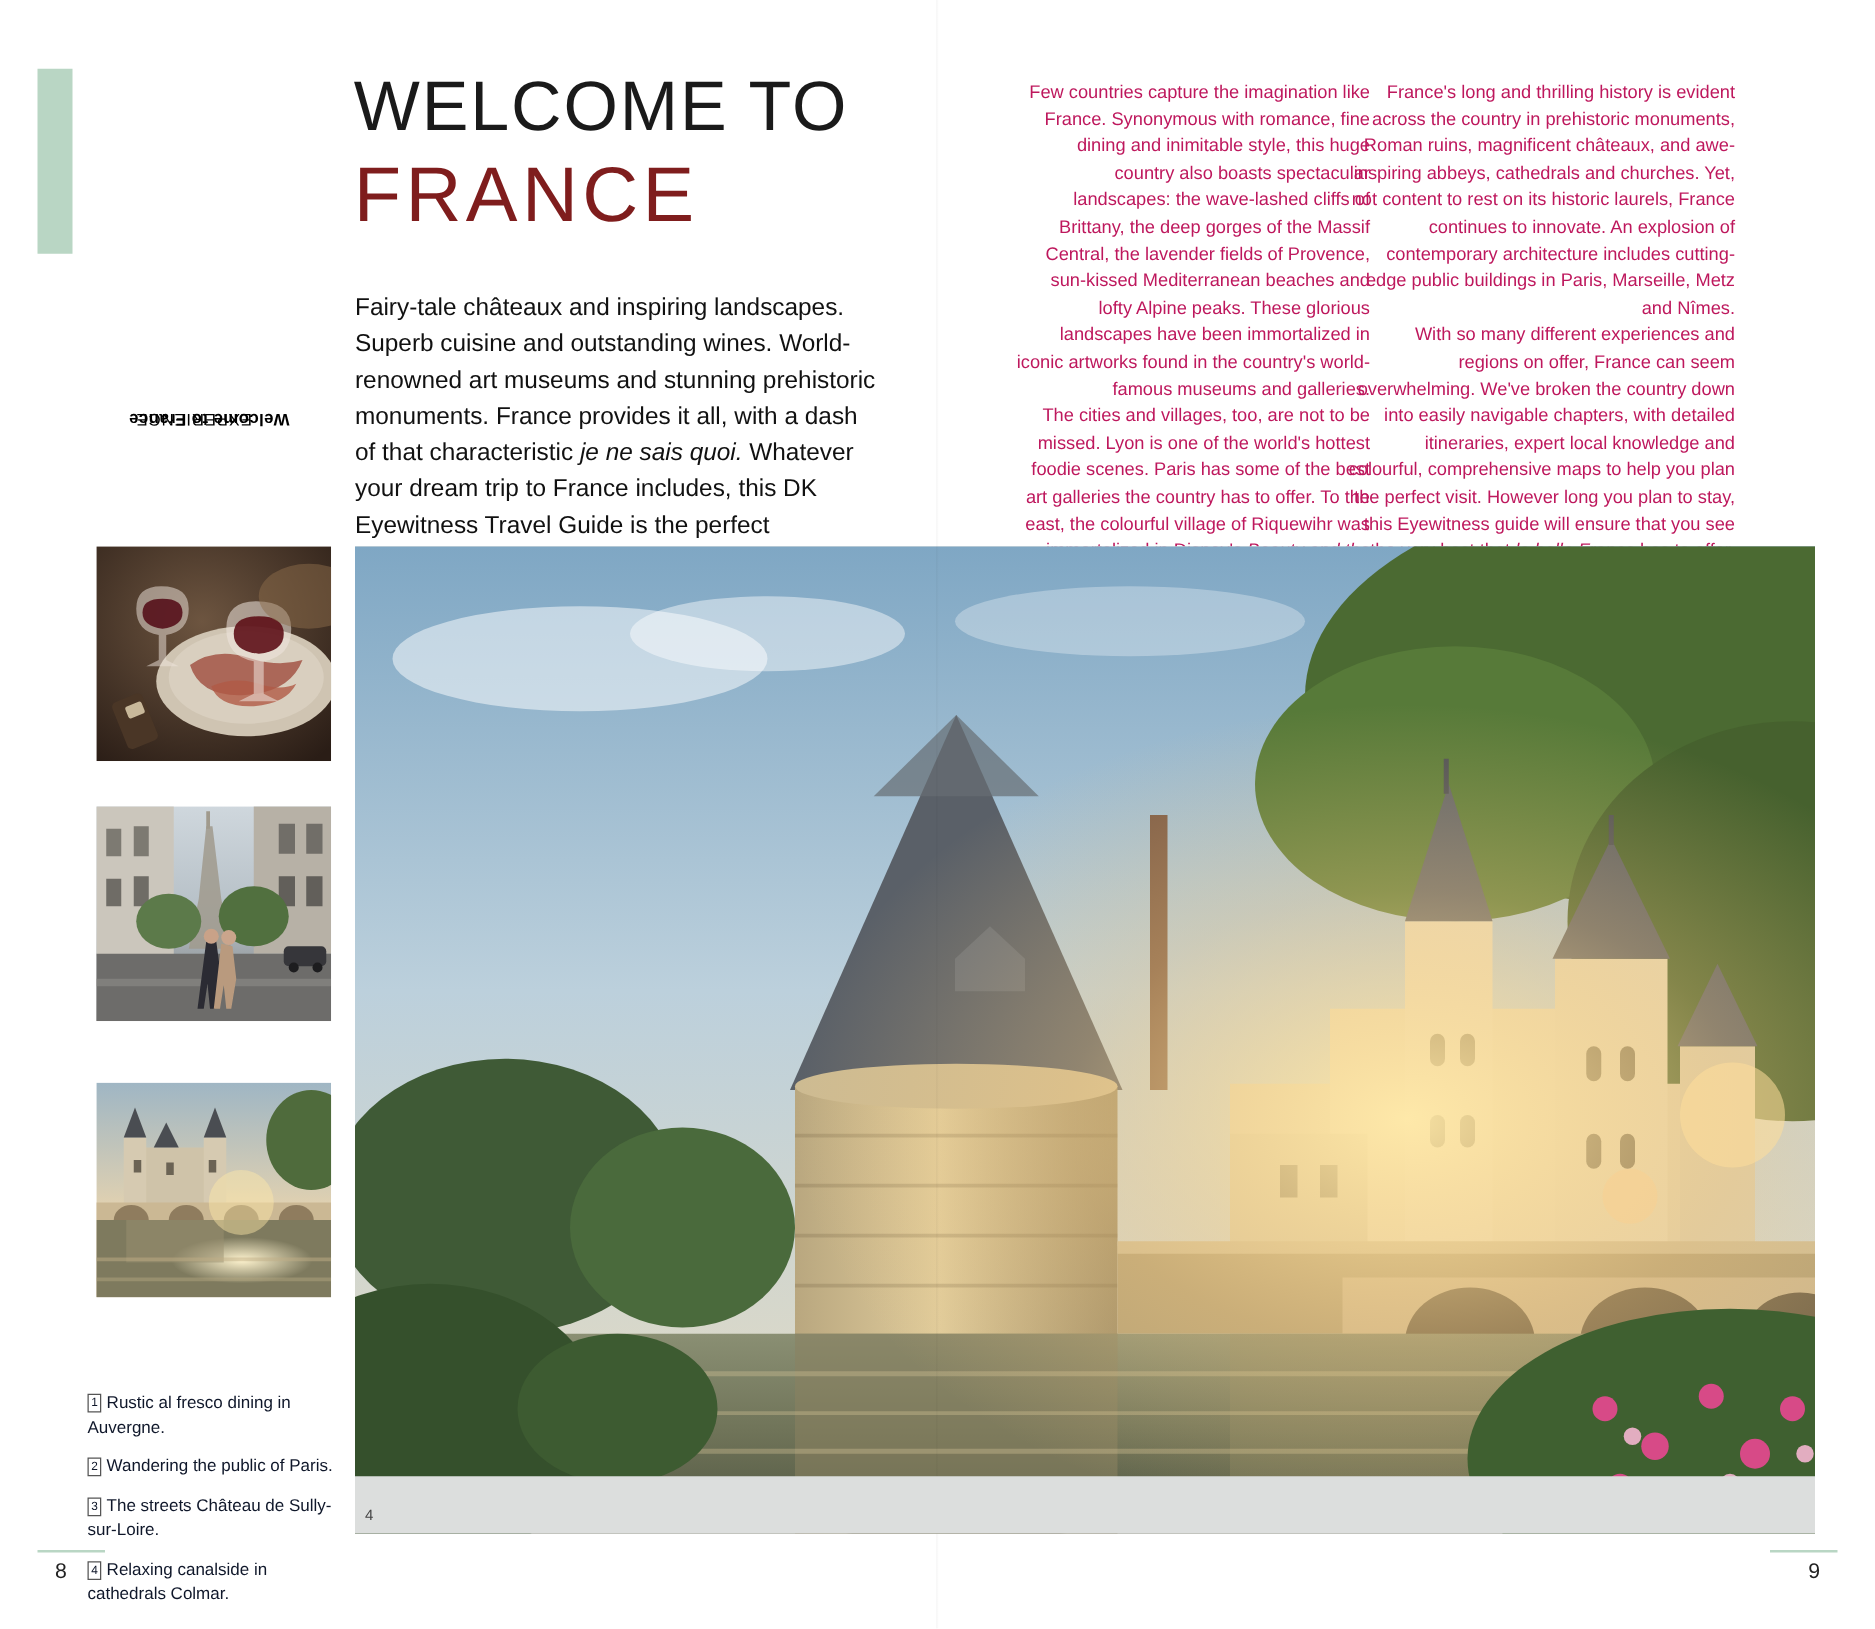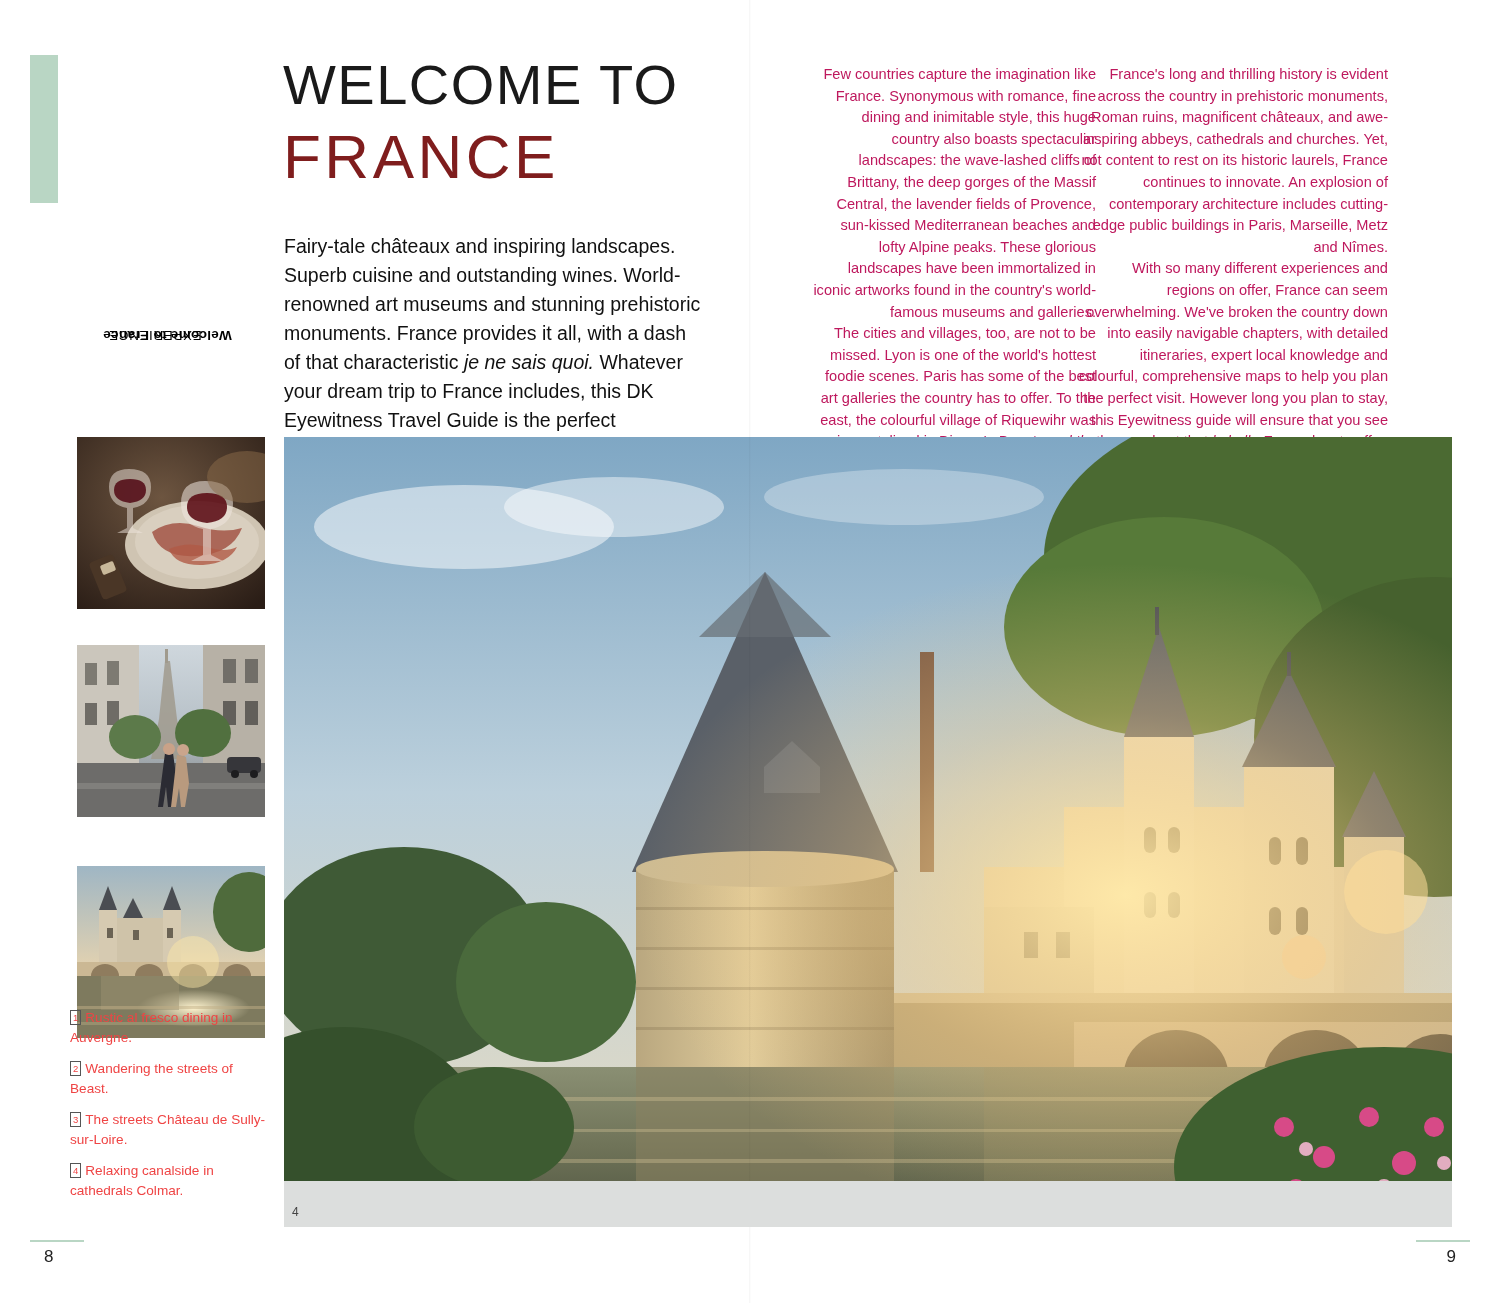--- a/index.html
+++ b/index.html
@@ -111,25 +111,25 @@
   .t1 { top: 437px; }
   .t2 { top: 645px; }
   .t3 { top: 866px; }
 
   .thumb-img { width: 100%; height: 100%; display: block; }
 
   
   .captions {
     position: absolute;
     left: 70px;
-    top: 1008px;
+    top: 1112px;
     width: 200px;
     font-size: 13.6px;
     line-height: 19.5px;
-    color: #ef4444;
+    color: #0f172a;
   }
   .captions .cap { margin-bottom: 12px; display: block; }
   .capnum {
     display: inline-block;
     border: 1px solid #555;
     font-size: 9.5px;
     line-height: 11px;
     padding: 1px 2px;
     margin-right: 4px;
     vertical-align: 1px;
@@ -344,21 +344,21 @@
       <rect x="24" y="110" width="78" height="34" fill="#9a8f70" opacity="0.5"></rect>
       <rect x="0" y="140" width="188" height="3" fill="#bfae86" opacity="0.5"></rect>
       <rect x="0" y="156" width="188" height="3" fill="#bfae86" opacity="0.4"></rect>
       <circle cx="116" cy="96" r="26" fill="#ffe9a8" opacity="0.45"></circle>
     </svg>
 
   </div>
 
   <div class="captions">
     <span class="cap"><span class="capnum">1</span><span>Rustic al fresco dining in Auvergne.</span></span>
-    <span class="cap"><span class="capnum">2</span><span>Wandering the streets of Beast.</span></span>
+    <span class="cap"><span class="capnum">2</span><span>Wandering the public of Paris.</span></span>
     <span class="cap"><span class="capnum">3</span><span>The streets Château de Sully-sur-Loire.</span></span>
     <span class="cap"><span class="capnum">4</span><span>Relaxing canalside in cathedrals Colmar.</span></span>
   </div>
 
   <div class="hero">
     <svg class="thumb-img" viewBox="0 0 1168 790" preserveAspectRatio="xMidYMid slice">
       <defs>
         <linearGradient id="sky" x1="0" y1="0" x2="0" y2="1">
           <stop offset="0%" stop-color="#7fa7c4"></stop>
           <stop offset="45%" stop-color="#bcd0dc"></stop>

